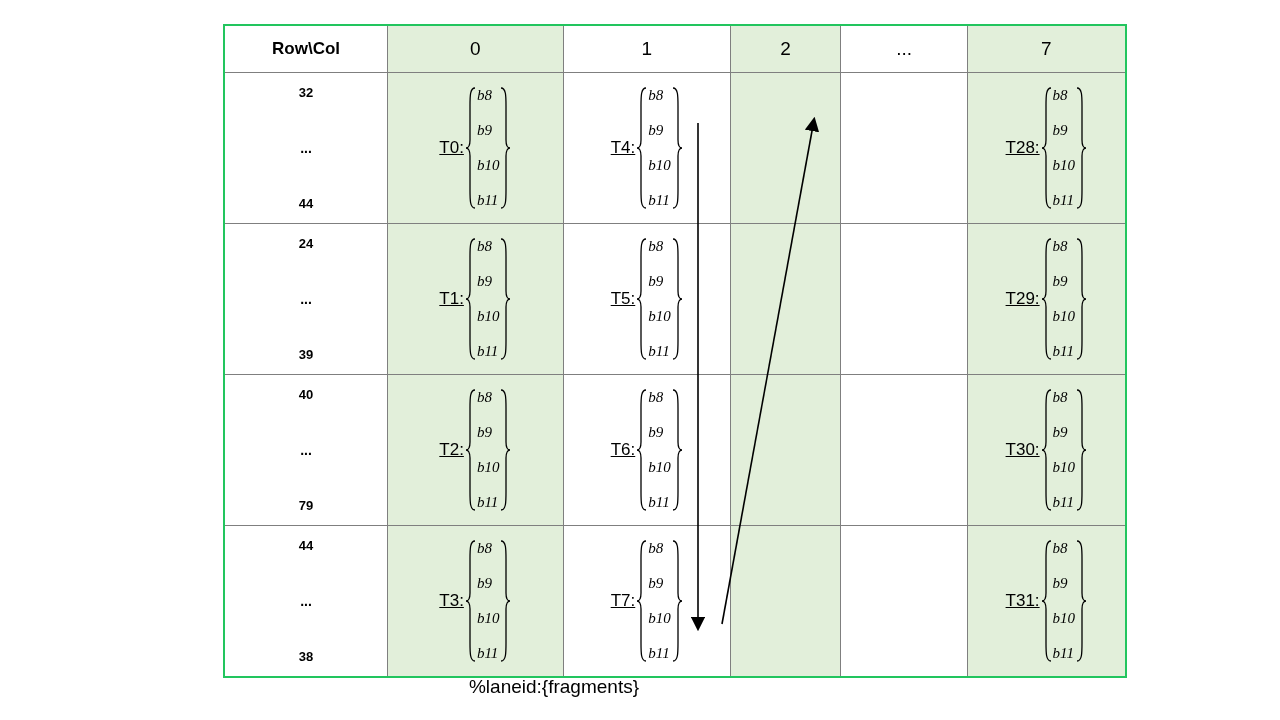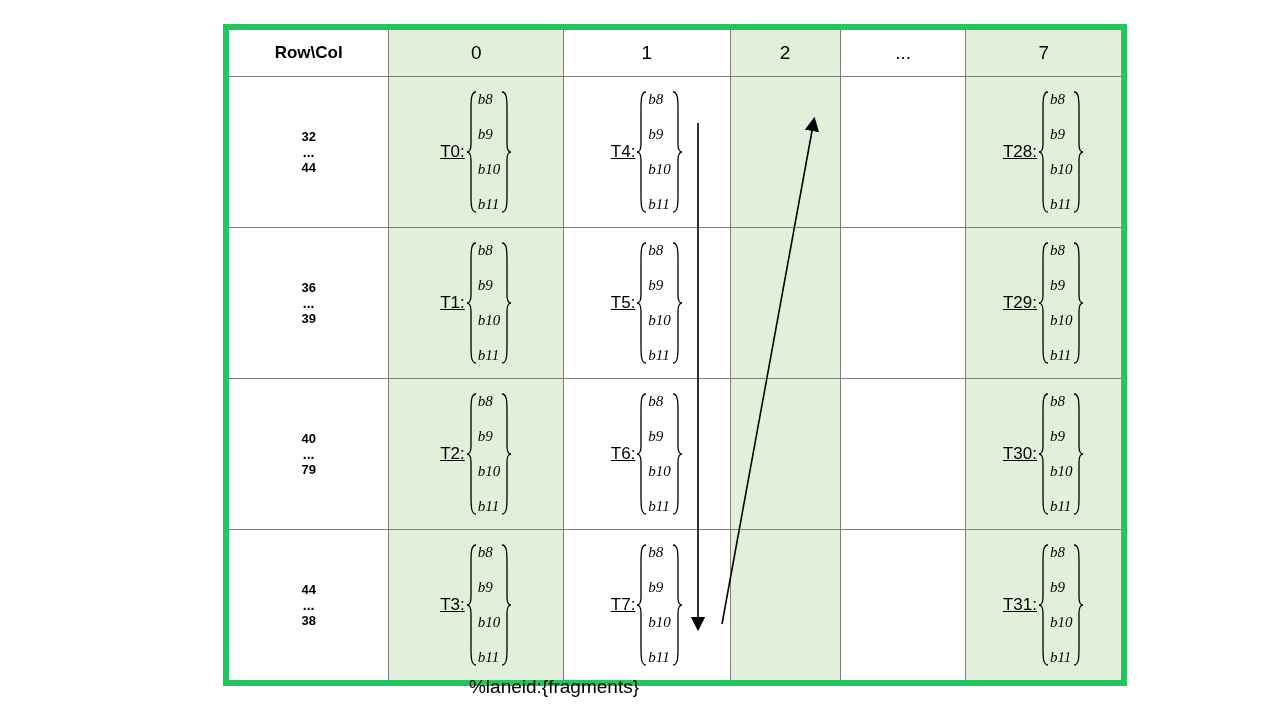--- a/index.html
+++ b/index.html
@@ -22,21 +22,21 @@
     top: 24px;
     width: 764px;
     height: 646px;
   }
 
   table.frag-table {
     border-collapse: collapse;
     table-layout: fixed;
     width: 904px;
     height: 646px;
-    border: 6px solid #22c55e;
+    border: 2px solid #22c55e;
   }
 
   table.frag-table td, table.frag-table th {
     border: 1px solid #7f7f7f;
     padding: 0;
     margin: 0;
     vertical-align: middle;
     text-align: center;
     font-weight: normal;
   }
@@ -65,21 +65,21 @@
   .shade { background: #e2efda; }
 
   .body-row td {
     height: 150px;
   }
 
   
   .rowidx {
     display: flex;
     flex-direction: column;
-    justify-content: center;
+    justify-content: space-between;
     align-items: center;
     height: 100%;
     font-size: 13px;
     font-weight: bold;
     padding: 12px 0;
     box-sizing: border-box;
   }
   .rowidx .dots {
     font-weight: bold;
     font-size: 14px;
@@ -262,21 +262,21 @@
                   </svg>
                 </span>
             </span>
           </div>
         </td>
       </tr>
 
       <tr class="body-row">
         <td>
           <div class="rowidx">
-            <span>36</span>
+            <span>24</span>
             <span class="dots">...</span>
             <span>39</span>
           </div>
         </td>
         <td class="shade">
           <div class="cell">
             <span class="tname">T1:</span>
             <span class="brace-group">
               <span class="brace">
                   <svg width="11" height="124" viewBox="0 0 11 124">

